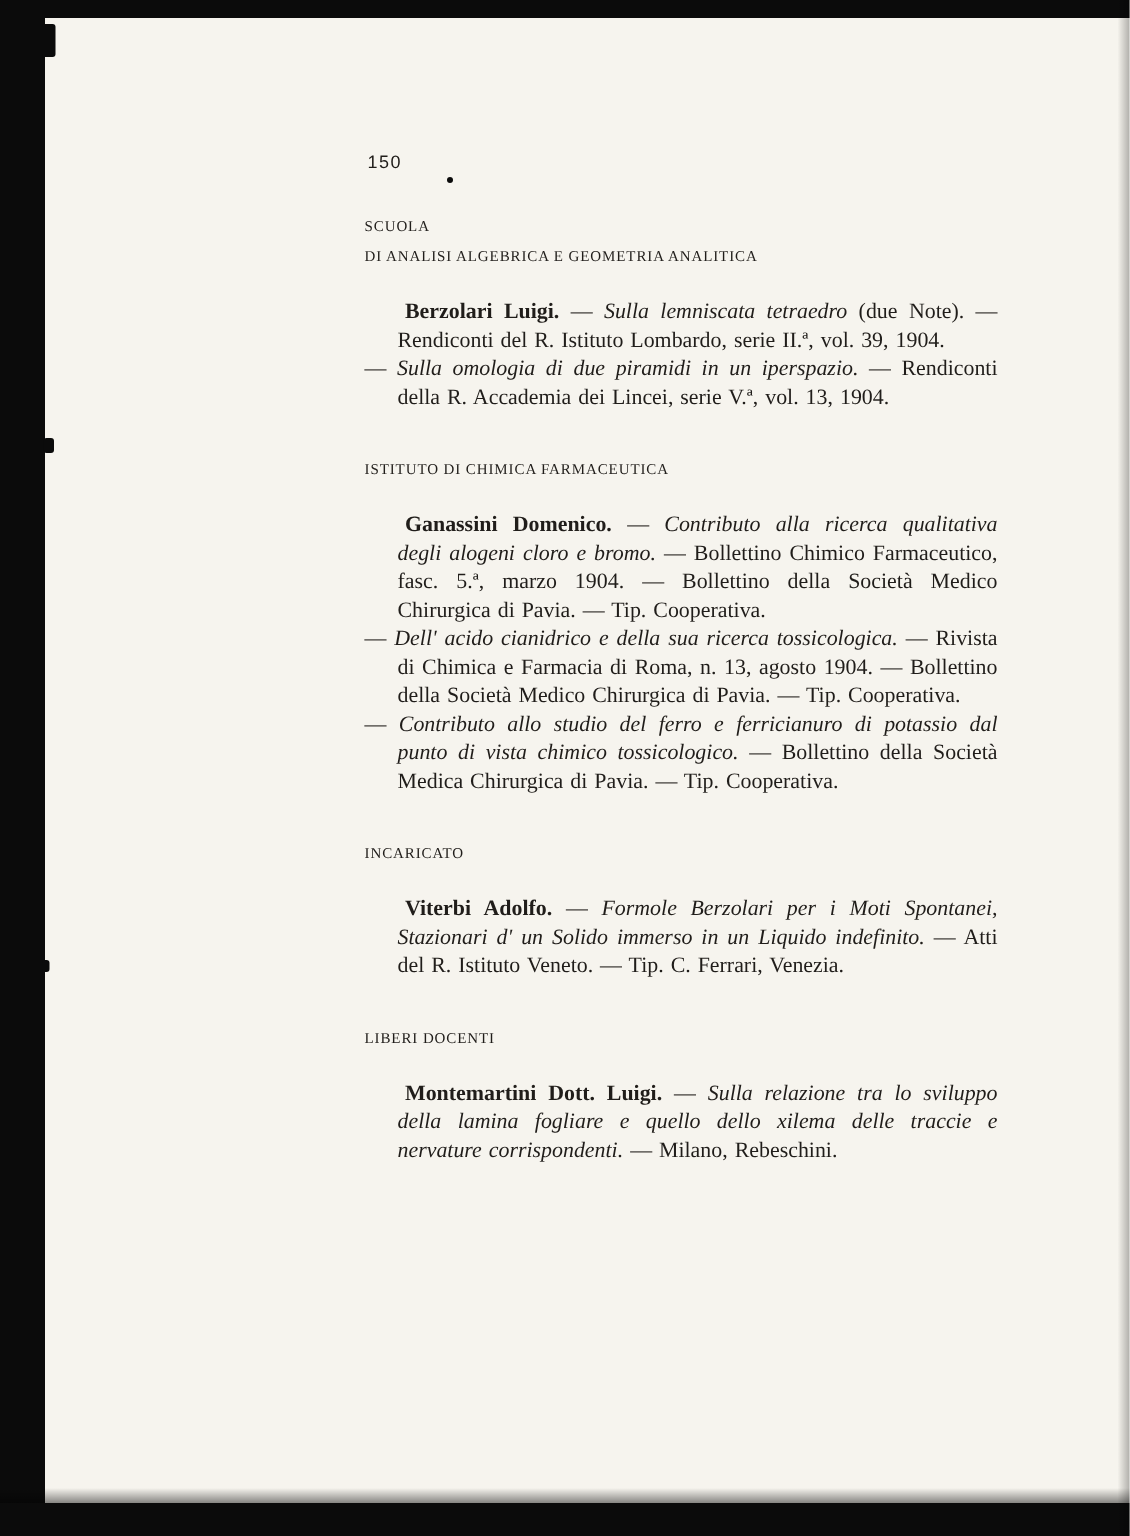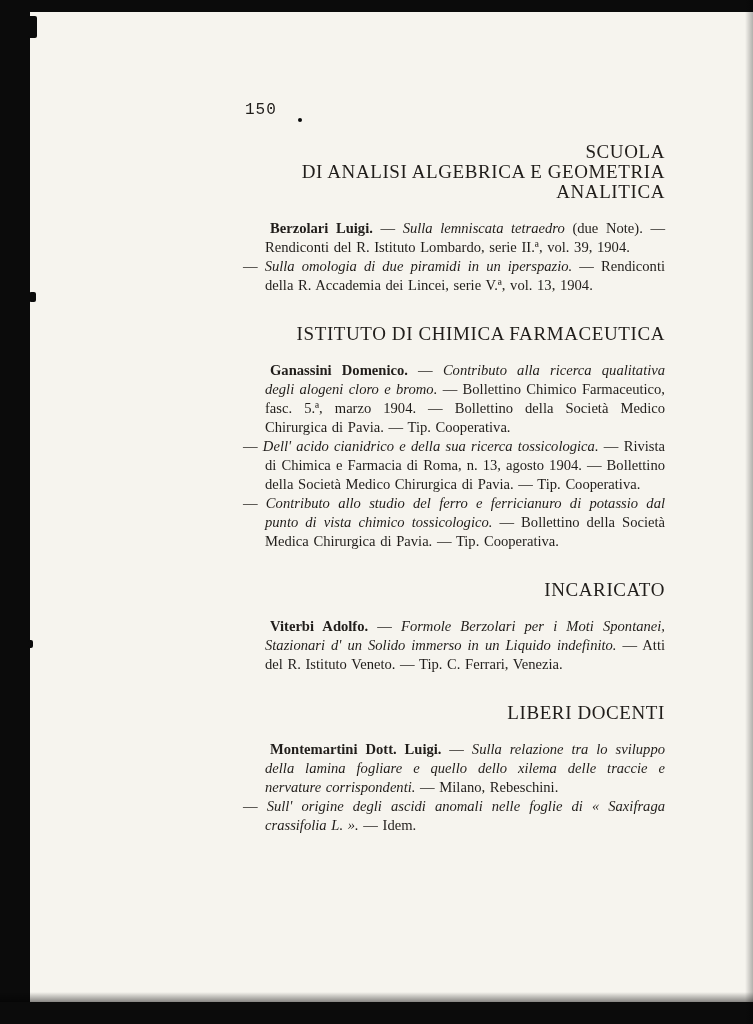--- a/index.html
+++ b/index.html
@@ -49,22 +49,22 @@
   }
   .speck.s1 { left: 28px; top: 16px;  width: 9px;  height: 22px; border-radius: 2px; }
   .speck.s2 { left: 29px; top: 292px; width: 7px;  height: 10px; border-radius: 2px; }
   .speck.s3 { left: 298px; top: 118px; width: 4px; height: 4px; border-radius: 50%; }
   .speck.s4 { left: 28px; top: 640px; width: 5px;  height: 8px; border-radius: 2px; }
 
   .page-number {
     position: absolute;
     left: 245px;
     top: 101px;
-    font-family: Liberation Mono, monospace;
-    font-size: 16px;
+    font-family: Liberation Sans, sans-serif;
+    font-size: 12px;
     letter-spacing: 1px;
     color: var(--ink, #201d1a);
   }
 
   .text-block {
     position: absolute;
     left: 243px;
     top: 142px;
     width: 422px;
     font-family: "Liberation Serif", "DejaVu Serif", serif;
@@ -72,24 +72,24 @@
     line-height: 19px;
     color: var(--ink, #201d1a);
     text-align: justify;
   }
   .section-heading {
     margin: 29px 0 17px 0;
     text-align: center;
   }
   .section-heading:first-child { margin-top: 0; }
   .heading-line {
-    font-size: 19px;
+    font-size: 10px;
     line-height: 20px;
     letter-spacing: 0.6px;
-    text-align: right;
+    text-align: left;
   }
   p.entry {
     margin: 0;
     padding-left: 22px;
     text-indent: -22px;
     word-spacing: 1px;
   }
   p.entry .b { font-weight: bold; margin-left: 27px; }
   p.entry .i { font-style: italic; }
 </style>
@@ -114,21 +114,20 @@
       <p class="entry"><span>— </span><span class="i">Dell' acido cianidrico e della sua ricerca tossicologica.</span><span> — Rivista di Chimica e Farmacia di Roma, n. 13, agosto 1904. — Bollettino della Società Medico Chirurgica di Pavia. — Tip. Cooperativa.</span></p>
       <p class="entry"><span>— </span><span class="i">Contributo allo studio del ferro e ferricianuro di potassio dal punto di vista chimico tossicologico.</span><span> — Bollettino della Società Medica Chirurgica di Pavia. — Tip. Cooperativa.</span></p>
       <div class="section-heading">
         <div class="heading-line">INCARICATO</div>
       </div>
       <p class="entry"><span class="b">Viterbi Adolfo.</span><span> — </span><span class="i">Formole Berzolari per i Moti Spontanei, Stazionari d' un Solido immerso in un Liquido indefinito.</span><span> — Atti del R. Istituto Veneto. — Tip. C. Ferrari, Venezia.</span></p>
       <div class="section-heading">
         <div class="heading-line">LIBERI DOCENTI</div>
       </div>
       <p class="entry"><span class="b">Montemartini Dott. Luigi.</span><span> — </span><span class="i">Sulla relazione tra lo sviluppo della lamina fogliare e quello dello xilema delle traccie e nervature corrispondenti.</span><span> — Milano, Rebeschini.</span></p>
-      <p class="entry"><span>— </span><span class="i">Sull' origine degli ascidi anomali nelle foglie di « Saxifraga crassifolia L. ».</span><span> — Idem.</span></p>
     </div>
 
   <div class="top-bar"></div>
   <div class="left-bar"></div>
   <div class="bottom-shadow"></div>
   <div class="bottom-bar"></div>
   <div class="right-edge"></div>
   <div class="speck s1"></div>
   <div class="speck s2"></div>
   <div class="speck s3"></div>

